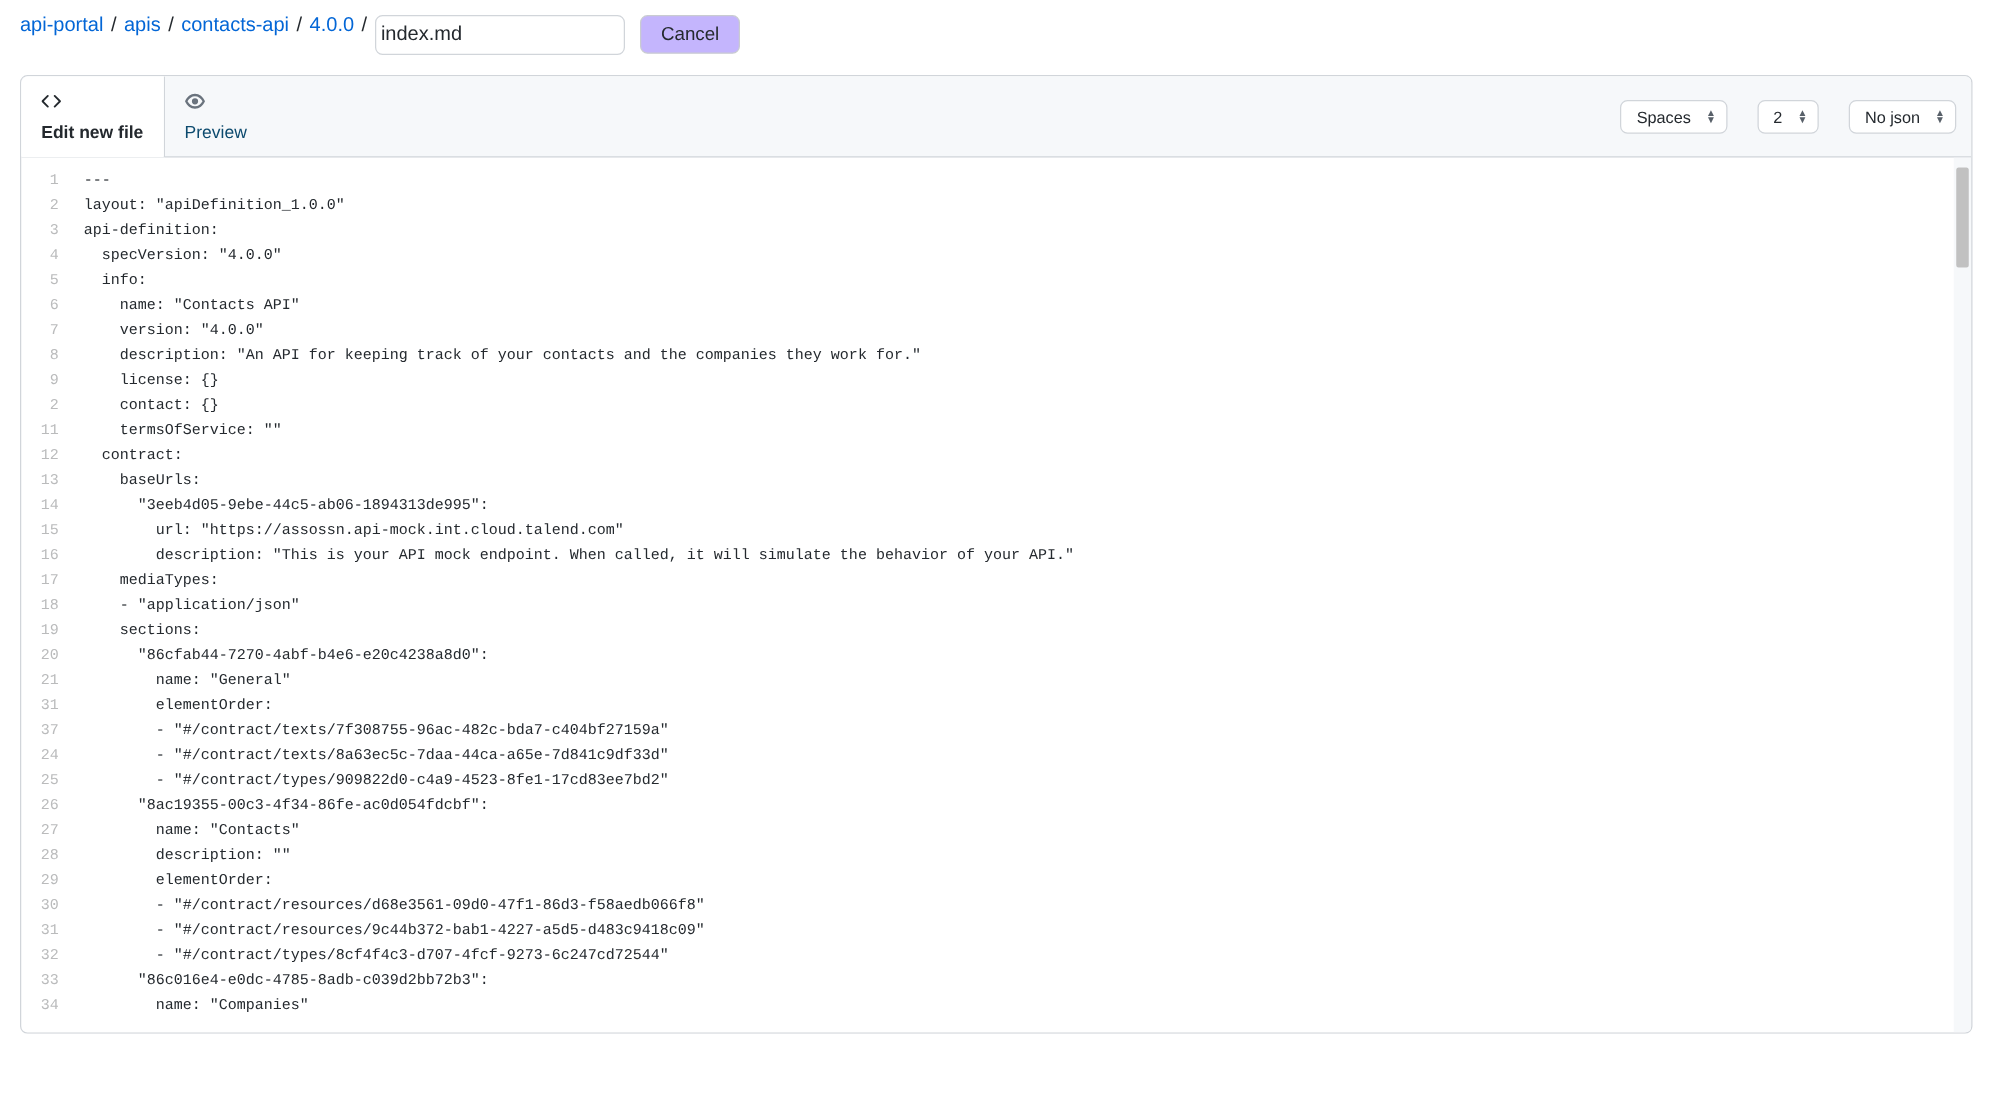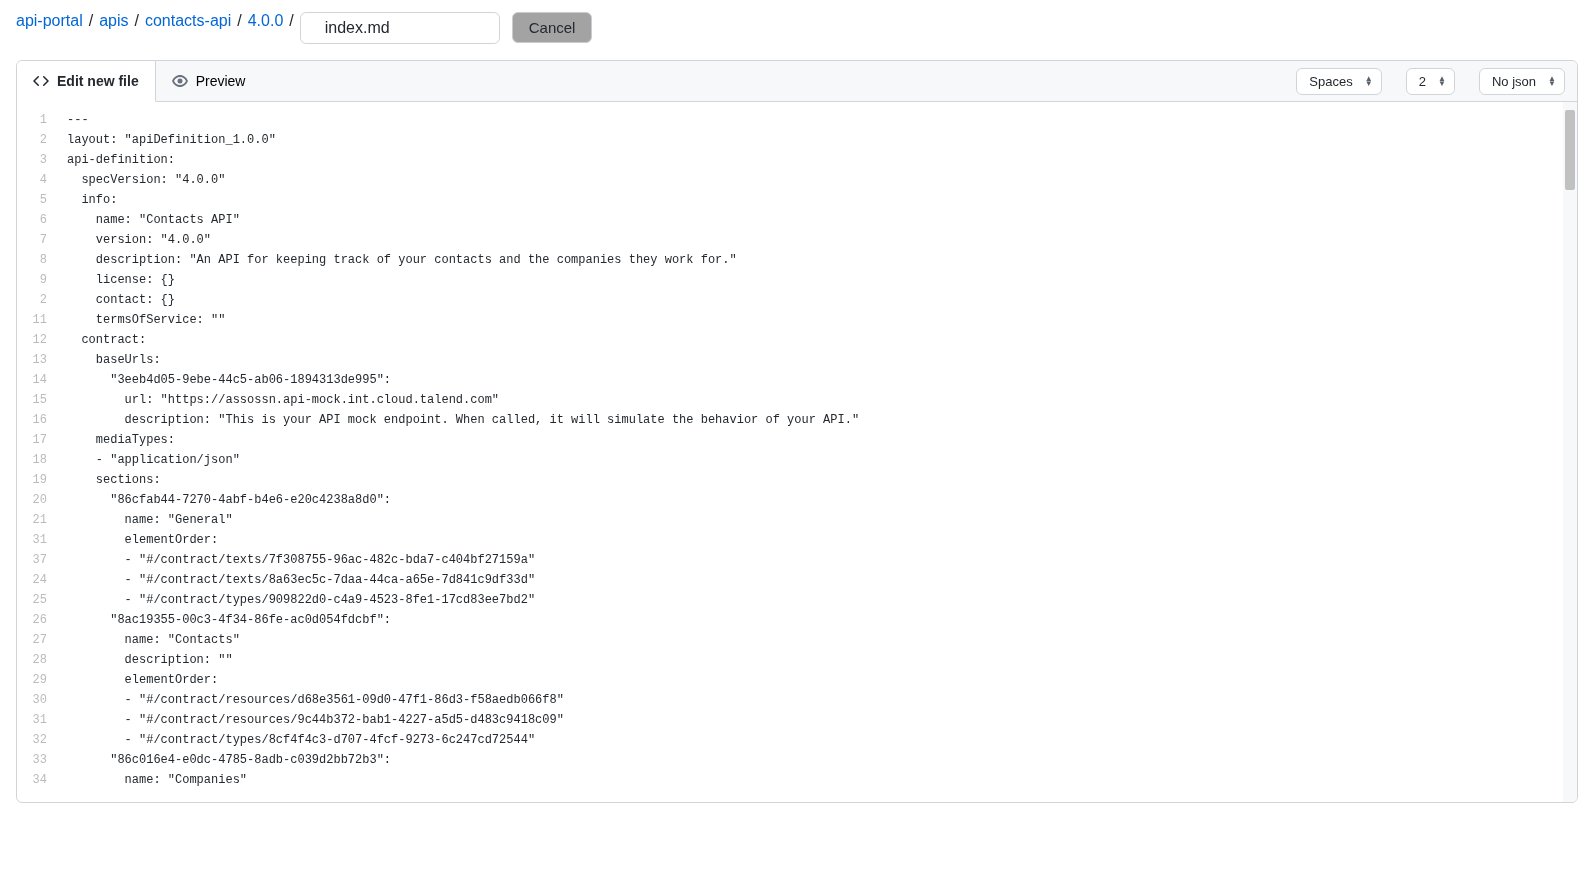--- a/index.html
+++ b/index.html
@@ -20,28 +20,28 @@
       text-decoration: none;
       font-size: 16px;
     }
     .breadcrumb-sep {
       color: #24292e;
       font-size: 16px;
     }
     .filename-input {
       border: 1px solid #d1d5da;
       border-radius: 6px;
-      padding: 6px 24px;
+      padding: 6px 4px;
       font-size: 16px;
       width: 200px;
       color: #24292e;
     }
     .btn-cancel {
       border: 1px solid #c9ccd1;
-      background: #a3a3a3;
+      background: #c4b5fd;
       border-radius: 6px;
       padding: 6px 16px;
       font-size: 15px;
       color: #24292e;
       cursor: pointer;
       margin-left: 6px;
     }
     .editor-container {
       margin: 0 16px;
       border: 1px solid #d1d5da;
@@ -51,35 +51,35 @@
     .editor-header {
       display: flex;
       align-items: center;
       background: #f6f8fa;
       border-bottom: 1px solid #d1d5da;
       padding: 0;
     }
     .tab {
       padding: 12px 16px;
       display: flex;
-      align-items: center;
       gap: 8px;
       font-size: 14px;
       cursor: pointer;
+      flex-direction: column;
     }
     .tab.active {
       background: #fff;
       font-weight: 600;
       border-right: 1px solid #d1d5da;
       border-radius: 6px 0 0 0;
       margin-bottom: -1px;
       border-bottom: 1px solid #fff;
     }
     .tab-icon { display: inline-flex; align-items: center; }
-    .tab.inactive { color: #000000; }
+    .tab.inactive { color: #0c4a6e; }
     .editor-controls {
       margin-left: auto;
       display: flex;
       gap: 8px;
       padding-right: 12px;
     }
     .select-wrap {
       position: relative;
       border: 1px solid #d1d5da;
       border-radius: 6px;

